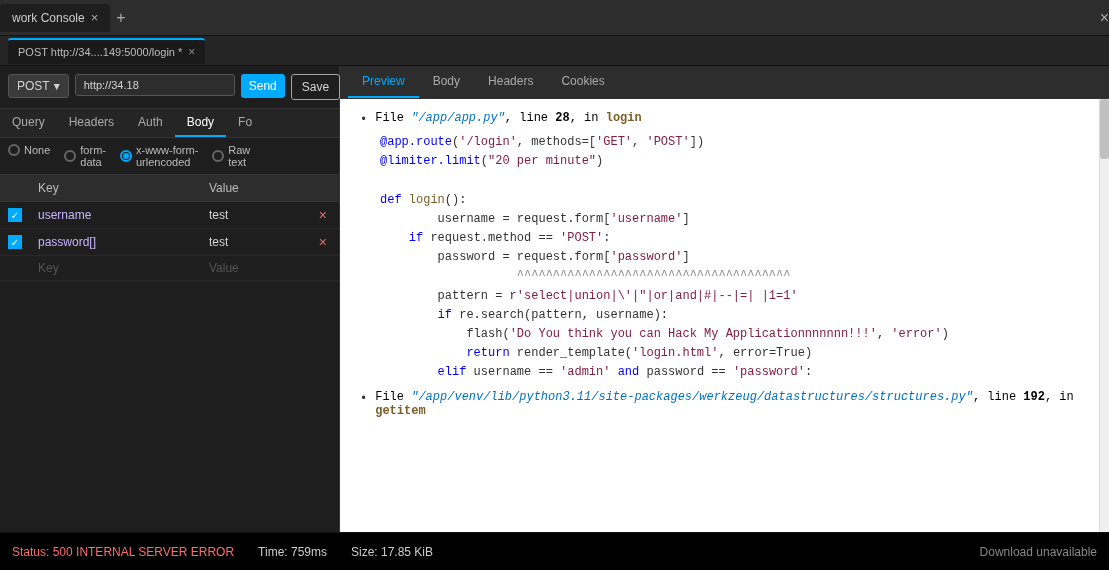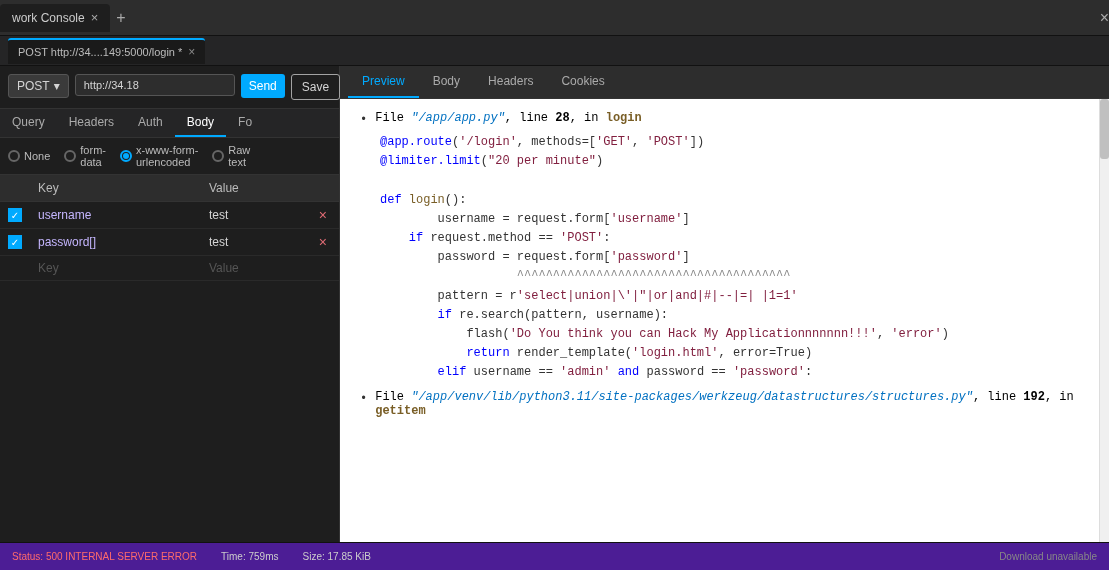--- a/index.html
+++ b/index.html
@@ -159,21 +159,21 @@
       border-bottom: 2px solid transparent;
     }
     .request-nav-item.active {
       color: #ffffff;
       border-bottom: 2px solid #00aaff;
     }
 
     
     .body-type-row {
       display: flex;
-      align-items: center;
+      align-items: flex-start;
       padding: 6px 8px;
       gap: 14px;
       border-bottom: 1px solid #333;
     }
     .radio-option {
       display: flex;
       align-items: center;
       gap: 4px;
       color: #bbb;
       font-size: 11px;
@@ -359,29 +359,29 @@
       position: absolute;
       top: 0;
       width: 100%;
       height: 60px;
       background: #c0c0c0;
       border-radius: 3px;
     }
 
     
     .status-bar {
-      background: #4c1d95;
-      height: 28px;
+      background: #000000;
+      height: 38px;
       display: flex;
       align-items: center;
       padding: 0 12px;
       gap: 24px;
       border-top: 1px solid #111;
       flex-shrink: 0;
-      font-size: 10px;
+      font-size: 12px;
     }
     .status-item {
       color: #ccc;
     }
     .status-error {
       color: #ff6b6b;
     }
     .status-download {
       color: #888;
       margin-left: auto;

